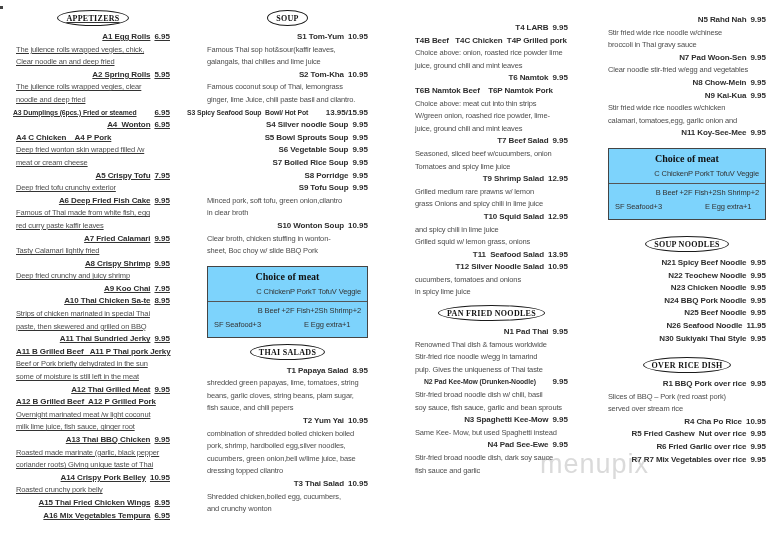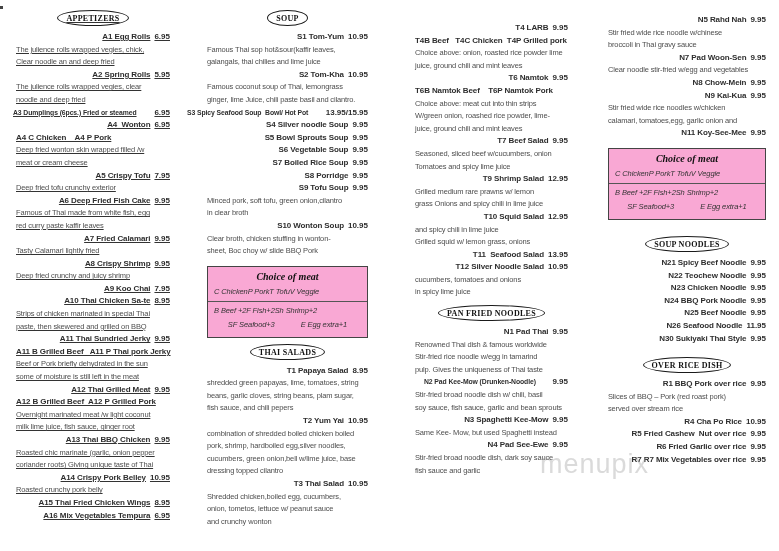--- a/index.html
+++ b/index.html
@@ -23,25 +23,25 @@
 
   .oval-row{display:flex;justify-content:center;margin:6px 0 5px;}
   .col > .oval-row:first-child{margin-top:10px;}
   .oval{
     border:1.5px solid #1a1a1a;border-radius:50%;
     padding:3px 8px 2px;
     font-family:"Liberation Serif", serif;font-weight:bold;font-size:8px;
     letter-spacing:0.3px;color:#111;white-space:nowrap;
   }
 
-  .meatbox{border:1px solid #444;margin:8px 0 4px;padding:3px 6px 5px;background:#f9a8d4;font-style:italic;}
+  .meatbox{border:1px solid #444;margin:8px 0 4px;padding:3px 6px 5px;background:#7dd3fc;}
   .mb-title{text-align:center;font-family:"Liberation Serif", serif;font-weight:bold;font-size:10px;color:#111;margin:1px 0 3px;}
   .mb-row{display:flex;font-size:7.5px;color:#333;line-height:14px;letter-spacing:-0.1px;}
-  .mb-row1,.mb-row2{justify-content:flex-start;}
-  .mb-row3{gap:26px;justify-content:center;}
+  .mb-row1,.mb-row2{justify-content:flex-end;}
+  .mb-row3{gap:43px;}
   .mb-divider{border-top:1px solid #555;margin:2px -6px 2px;}
 
   .gap{width:100%;}
 
   .watermark{
     position:absolute;left:540px;top:449px;
     font-size:27px;letter-spacing:1px;
     color:rgba(150,150,150,0.35);
     font-family:"Liberation Sans", sans-serif;
     pointer-events:none;
@@ -121,21 +121,21 @@
         <span class="nm">A12 Thai Grilled Meat</span>
         <span class="pr">9.95</span>
       </div>
       <div class="sub">A12 B Grilled Beef  A12 P Grilled Pork</div>
       <div class="desc">Overnight marinated meat /w light coconut</div>
       <div class="desc">milk lime juice, fish sauce, ginger root</div>
       <div class="row">
         <span class="nm">A13 Thai BBQ Chicken</span>
         <span class="pr">9.95</span>
       </div>
-      <div class="desc">Roasted chic marinate (garlic, onion pepper</div>
+      <div class="desc">Roasted made marinate (garlic, black pepper</div>
       <div class="desc">coriander roots) Giving unique taste of Thai</div>
       <div class="row">
         <span class="nm">A14 Crispy Pork Belley</span>
         <span class="pr">10.95</span>
       </div>
       <div class="desc">Roasted crunchy pork belly</div>
       <div class="row">
         <span class="nm">A15 Thai Fried Chicken Wings</span>
         <span class="pr">8.95</span>
       </div>
@@ -231,21 +231,20 @@
       </div>
       <div class="desc">combination of shredded boiled chicken boiled</div>
       <div class="desc">pork, shrimp, hardboiled egg,silver noodles,</div>
       <div class="desc">cucumbers, green onion,bell w/lime juice, base</div>
       <div class="desc">dressing topped cilantro</div>
       <div class="row">
         <span class="nm">T3 Thai Salad</span>
         <span class="pr">10.95</span>
       </div>
       <div class="desc">Shredded chicken,boiled egg, cucumbers,</div>
-      <div class="desc">onion, tometos, lettuce w/ peanut sauce</div>
       <div class="desc">and crunchy wonton</div>
     </div>
   <div class="col" id="col3">
       <div class="row">
         <span class="nm">T4 LARB</span>
         <span class="pr">9.95</span>
       </div>
       <div class="sub">T4B Beef   T4C Chicken  T4P Grilled pork</div>
       <div class="desc">Choice above: onion, roasted rice powder lime</div>
       <div class="desc">juice, ground chili and mint leaves</div>

